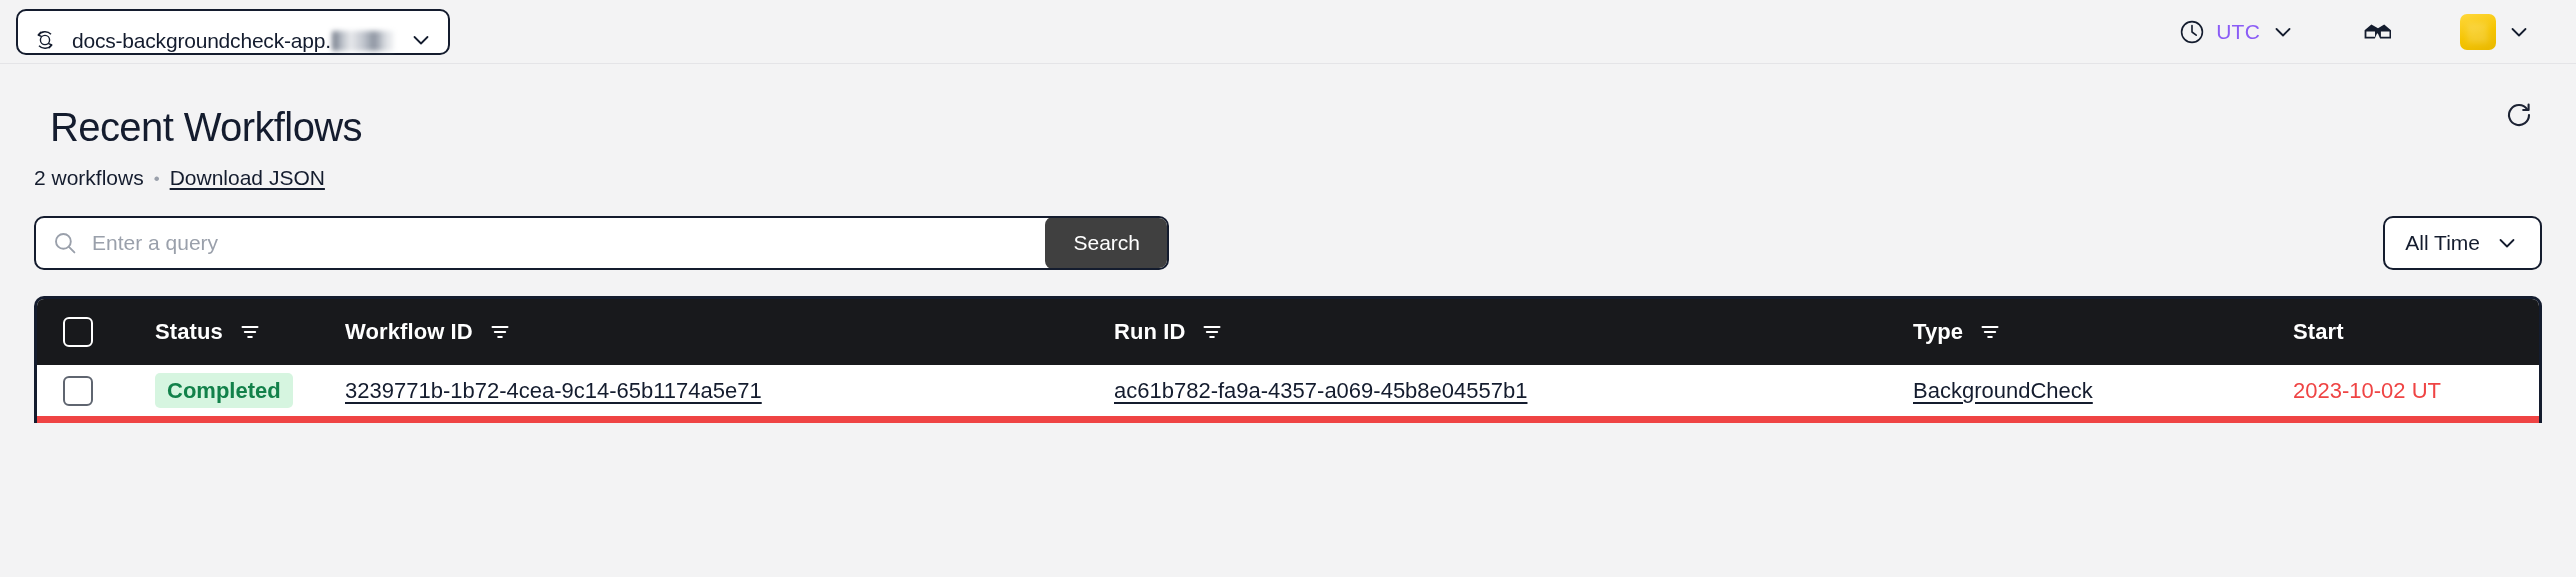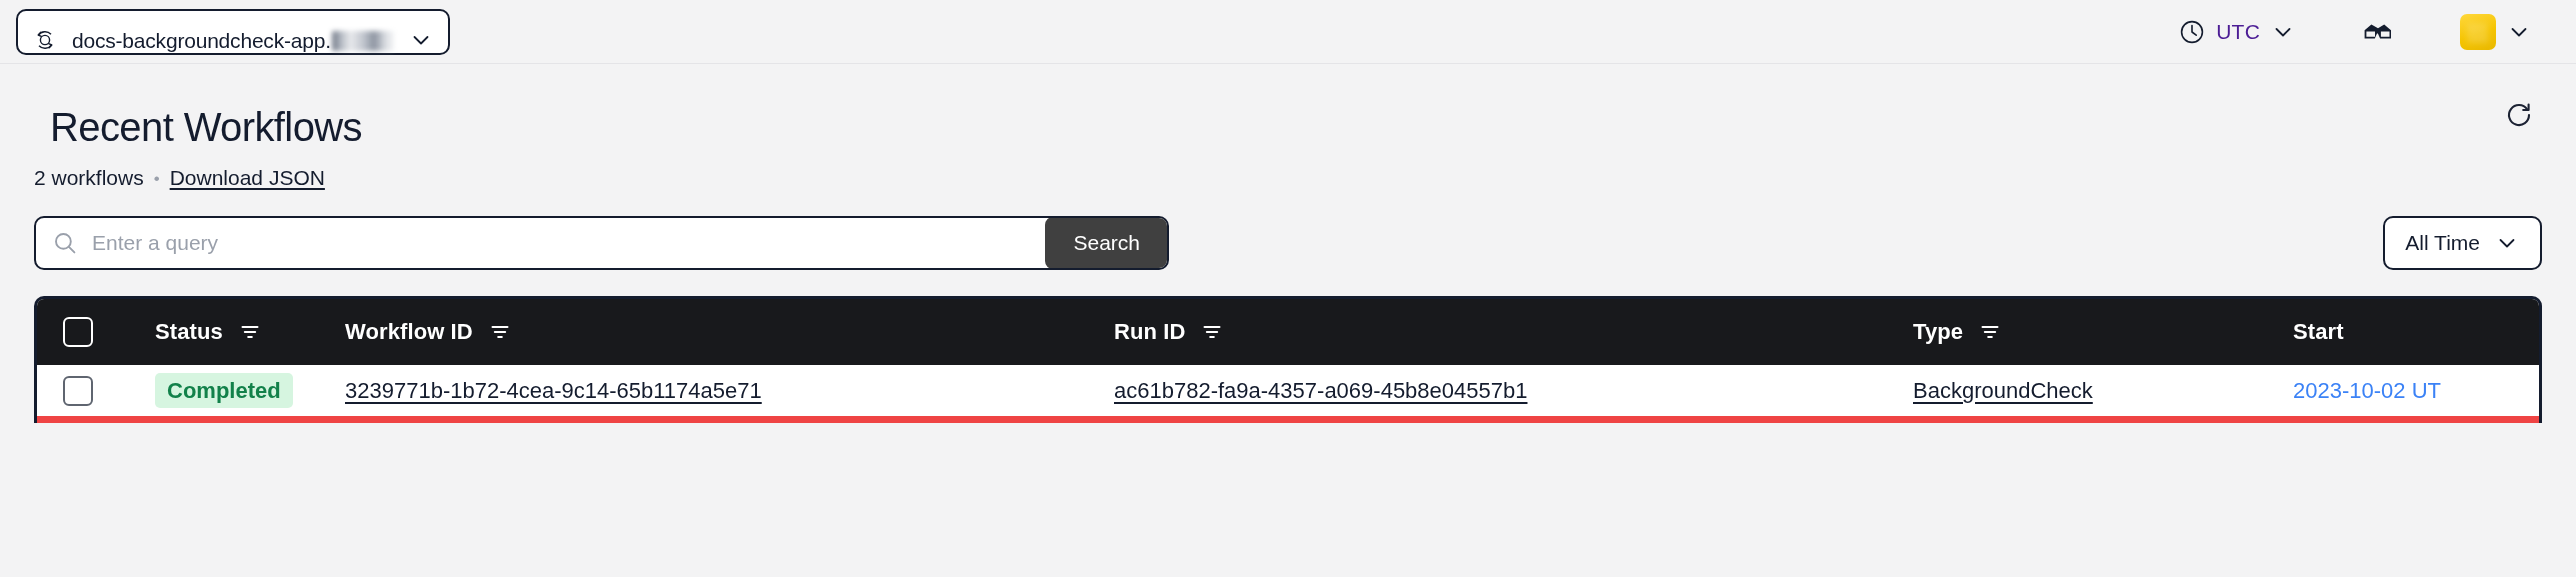--- a/index.html
+++ b/index.html
@@ -78,21 +78,21 @@
   .hdr-item {
     display: flex;
     align-items: center;
     gap: 10px;
     cursor: pointer;
     padding: 6px 10px;
     border-radius: 6px;
   }
   .hdr-item .label {
     font-size: 21px;
-    color: #4c1d95;
+    color: #8b5cf6;
     letter-spacing: 0.2px;
   }
   .hdr-gap { width: 46px; }
   .avatar {
     width: 36px;
     height: 36px;
     border-radius: 7px;
     background: linear-gradient(160deg, #ffd83d 0%, #f5c400 55%, #e8b800 100%);
     position: relative;
     overflow: hidden;
@@ -279,21 +279,21 @@
     padding: 5px 12px;
     border-radius: 5px;
     line-height: 1.15;
   }
   .cell-link {
     color: #141c2e;
     text-decoration: underline;
     text-underline-offset: 4px;
     cursor: pointer;
   }
-  .cell-plain { color: #3b82f6; }
+  .cell-plain { color: #ef4444; }
 
   svg { display: block; }
 </style>
 </head>
 <body>
 
 <div class="top-header">
 
   <div class="ns-selector">
     <span class="ns-icon">

